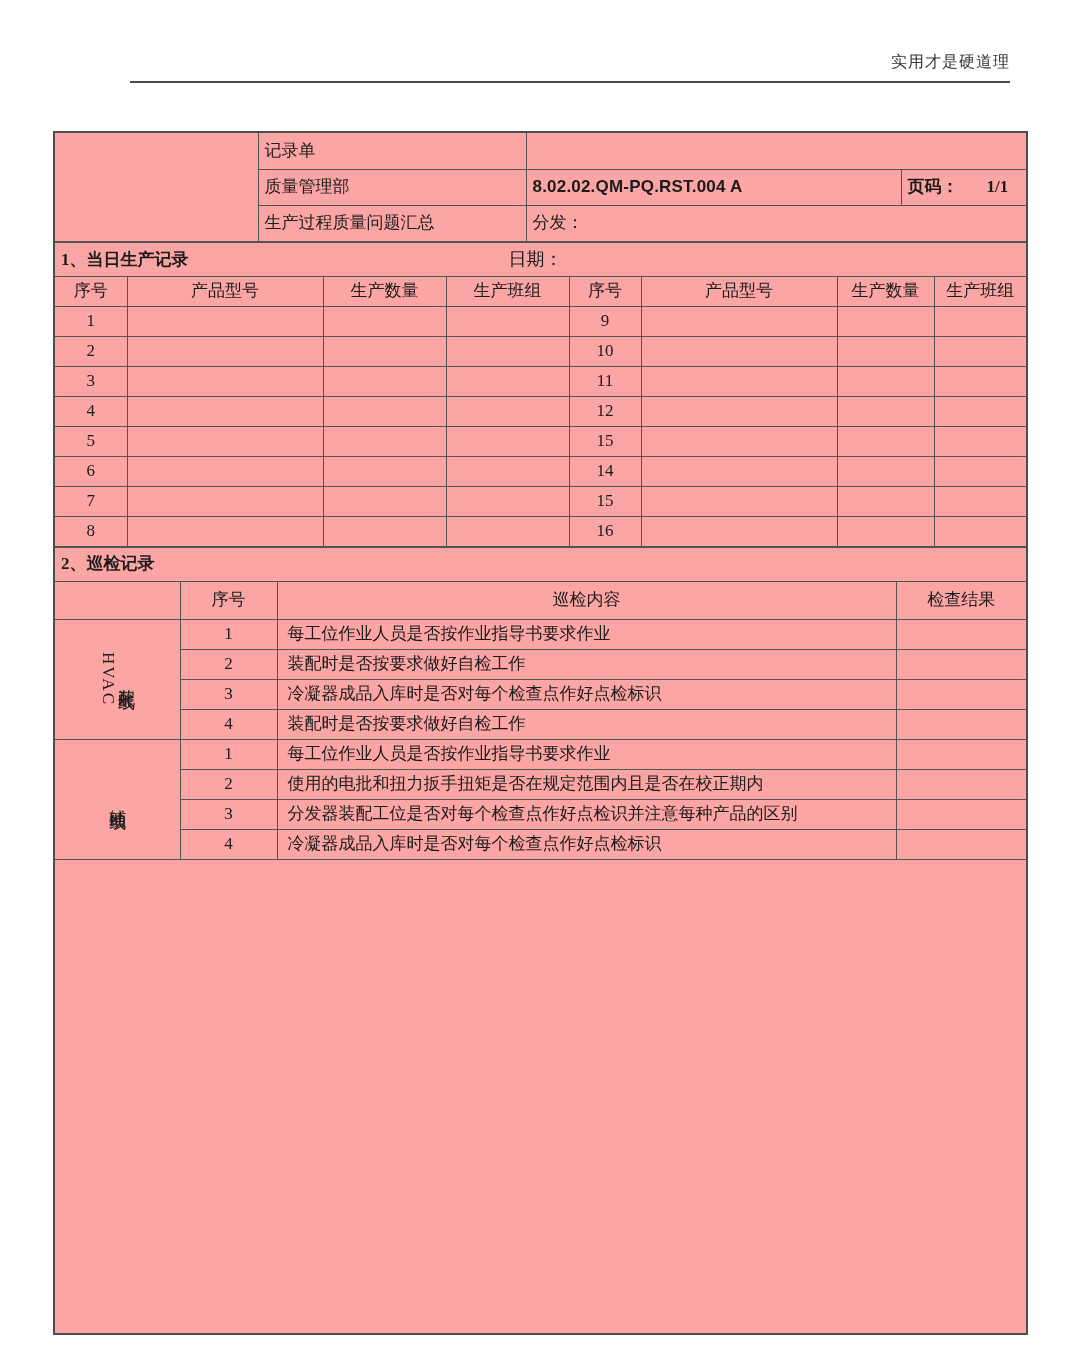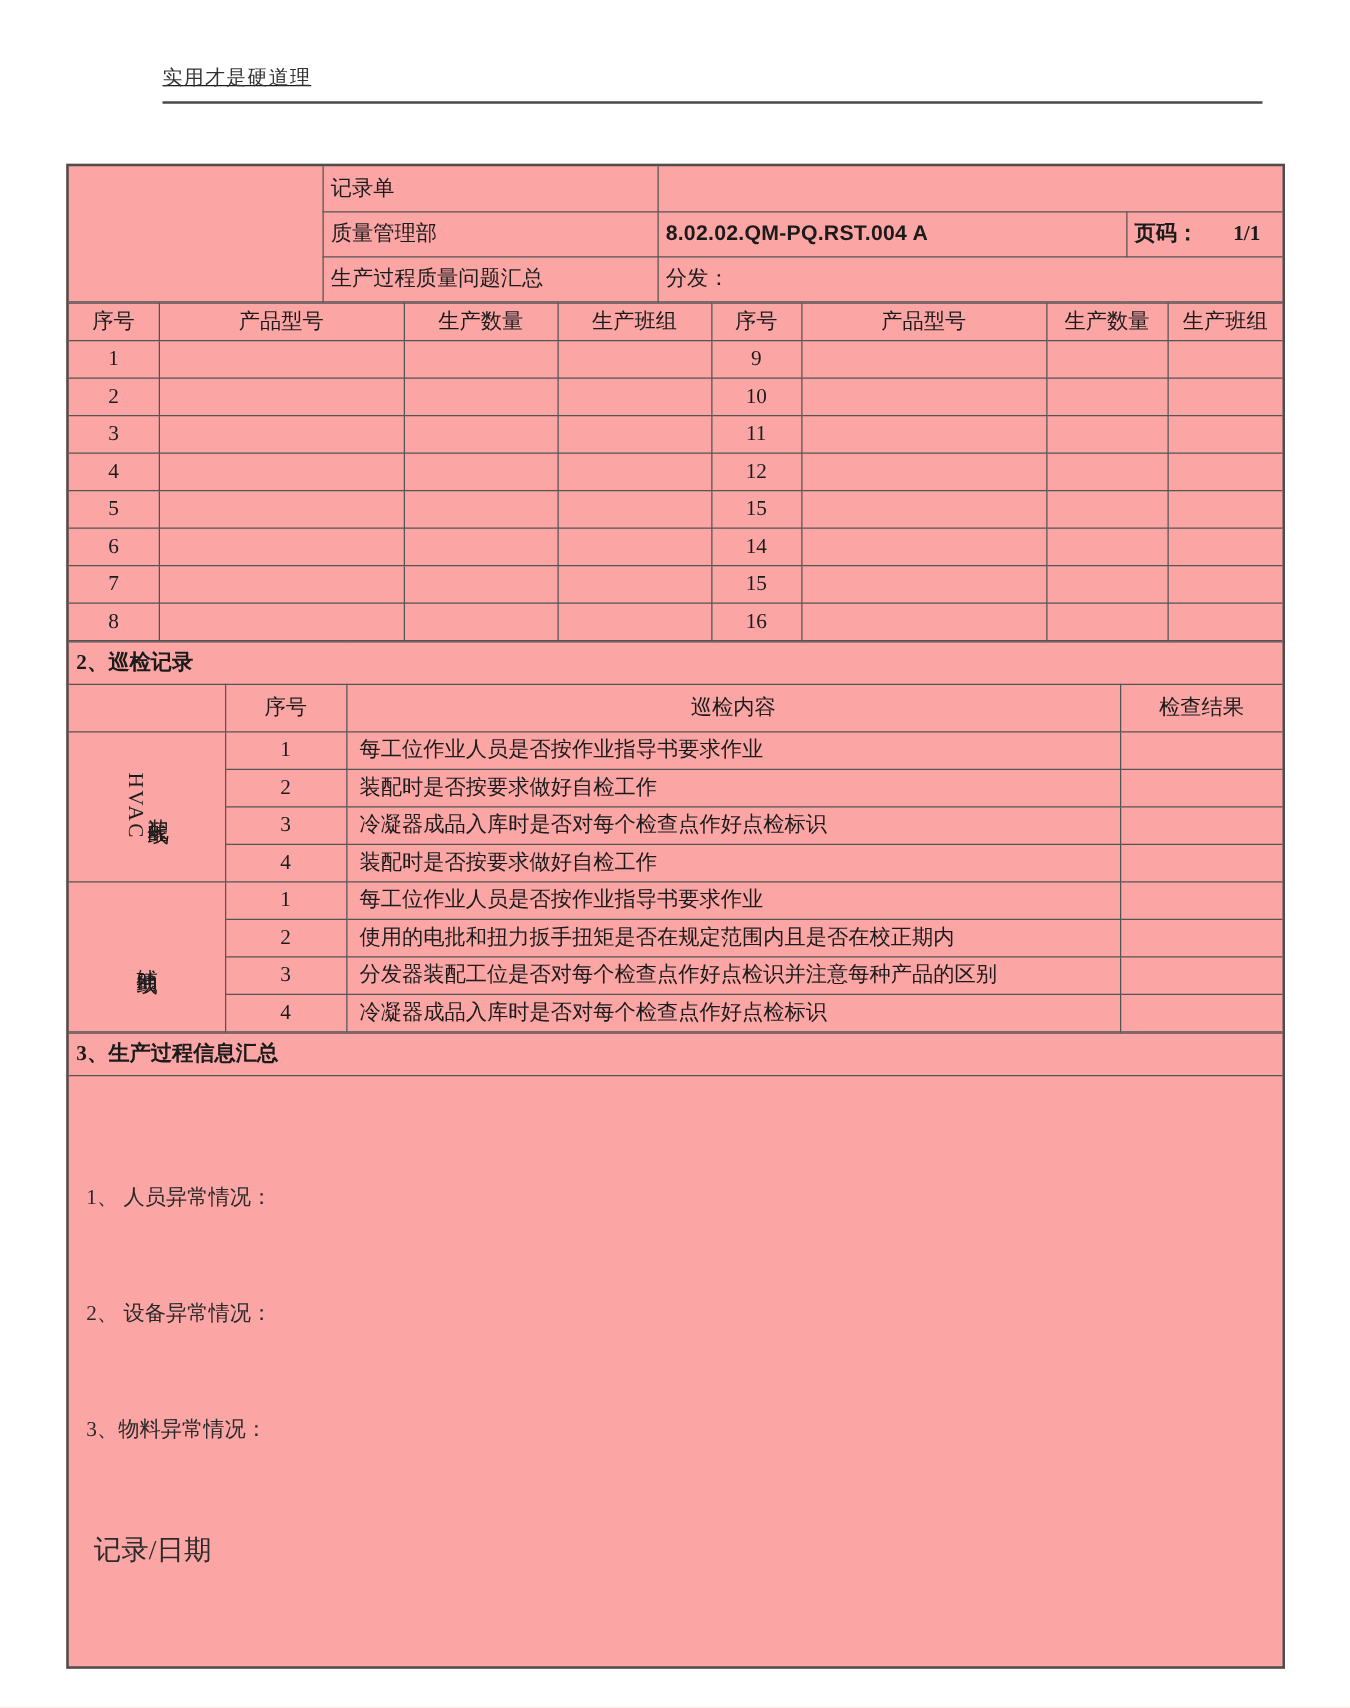--- a/index.html
+++ b/index.html
@@ -15,22 +15,21 @@
     position: relative;
     overflow: hidden;
   }
 
   
   .page-header {
     position: absolute;
     top: 52px;
     left: 130px;
     width: 880px;
-    text-align: left;
-    text-decoration: underline;
+    text-align: right;
   }
   .page-header .hdr-text {
     font-size: 16px;
     letter-spacing: 1px;
     color: #333;
   }
   .page-header .hdr-rule {
     margin-top: 8px;
     border-bottom: 2px solid #4a4a4a;
     height: 0;
@@ -204,20 +203,25 @@
       <col style="width:72px">
       <col style="width:196px">
       <col style="width:123px">
       <col style="width:123px">
       <col style="width:72px">
       <col style="width:196px">
       <col style="width:97px">
       <col style="width:92px">
     </colgroup>
     <tbody>
+      <tr class="sec-head">
+        <td colspan="8" class="noborder-left noborder-right">
+          <span>1、当日生产记录</span><span class="date-label">日期：</span>
+        </td>
+      </tr>
       <tr class="colhead">
         <td class="noborder-left">序号</td>
         <td>产品型号</td>
         <td>生产数量</td>
         <td>生产班组</td>
         <td>序号</td>
         <td>产品型号</td>
         <td>生产数量</td>
         <td class="noborder-right">生产班组</td>
       </tr>
@@ -371,34 +375,14 @@
         <td class="noborder-right"></td>
       </tr>
       <tr class="s2-row">
         <td class="num">4</td>
         <td class="content">冷凝器成品入库时是否对每个检查点作好点检标识</td>
         <td class="noborder-right"></td>
       </tr>
     </tbody>
   </table>
 
-  <table class="grid">
-    <colgroup>
-        <col style="width:971px">
-      </colgroup>
-    <tbody>
-      <tr class="s3-head">
-        <td class="noborder-left noborder-right">3、生产过程信息汇总</td>
-      </tr>
-      <tr class="s3-body">
-        <td class="noborder-left noborder-right noborder-bottom">
-          <div class="s3-items">
-            <div class="s3-item first">1、 人员异常情况：</div>
-            <div class="s3-item">2、 设备异常情况：</div>
-            <div class="s3-item">3、物料异常情况：</div>
-          </div>
-          <div class="sign-line">记录/日期</div>
-        </td>
-      </tr>
-    </tbody>
-  </table>
 
 </div>
 
 </body></html>

